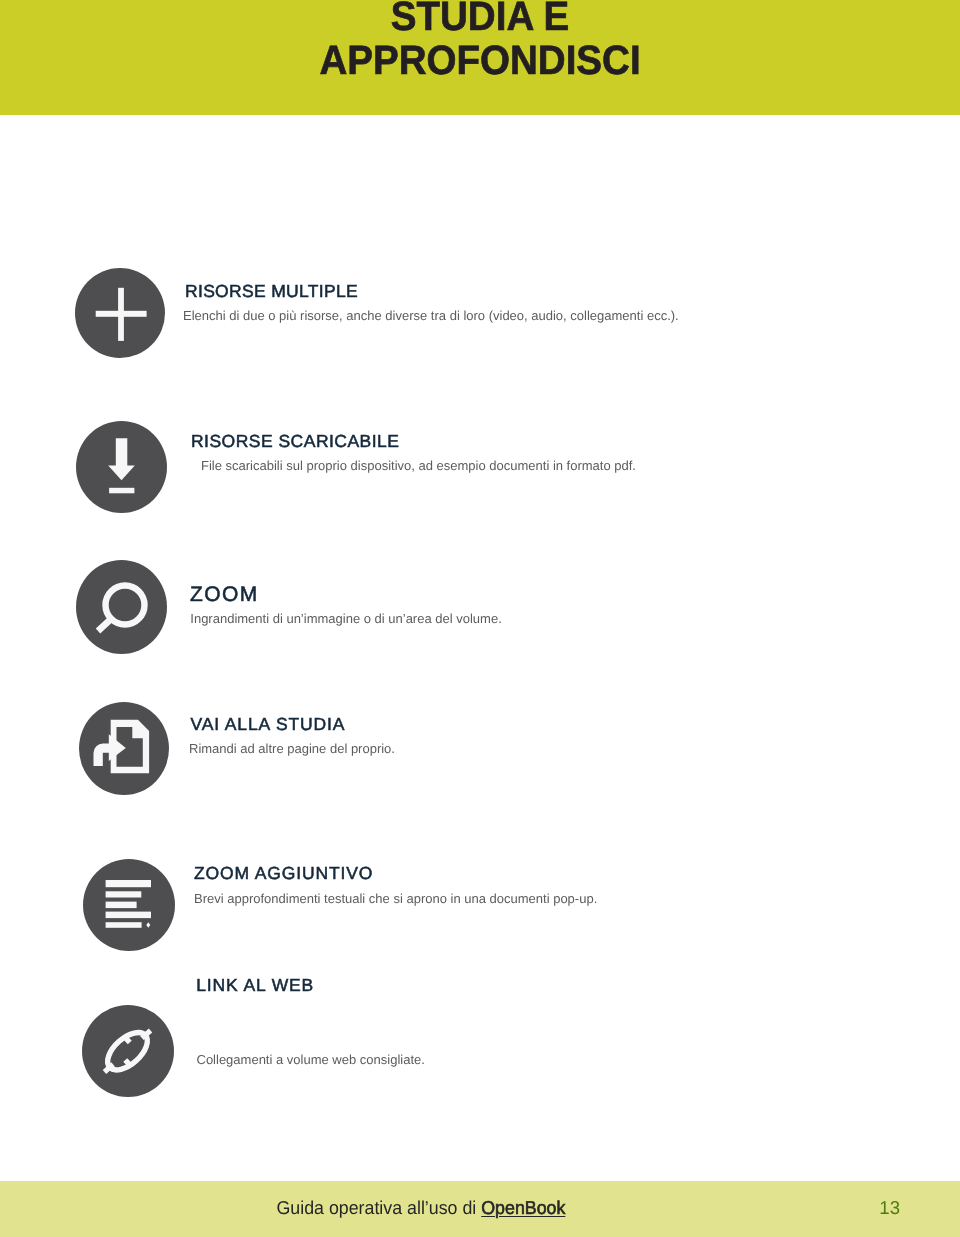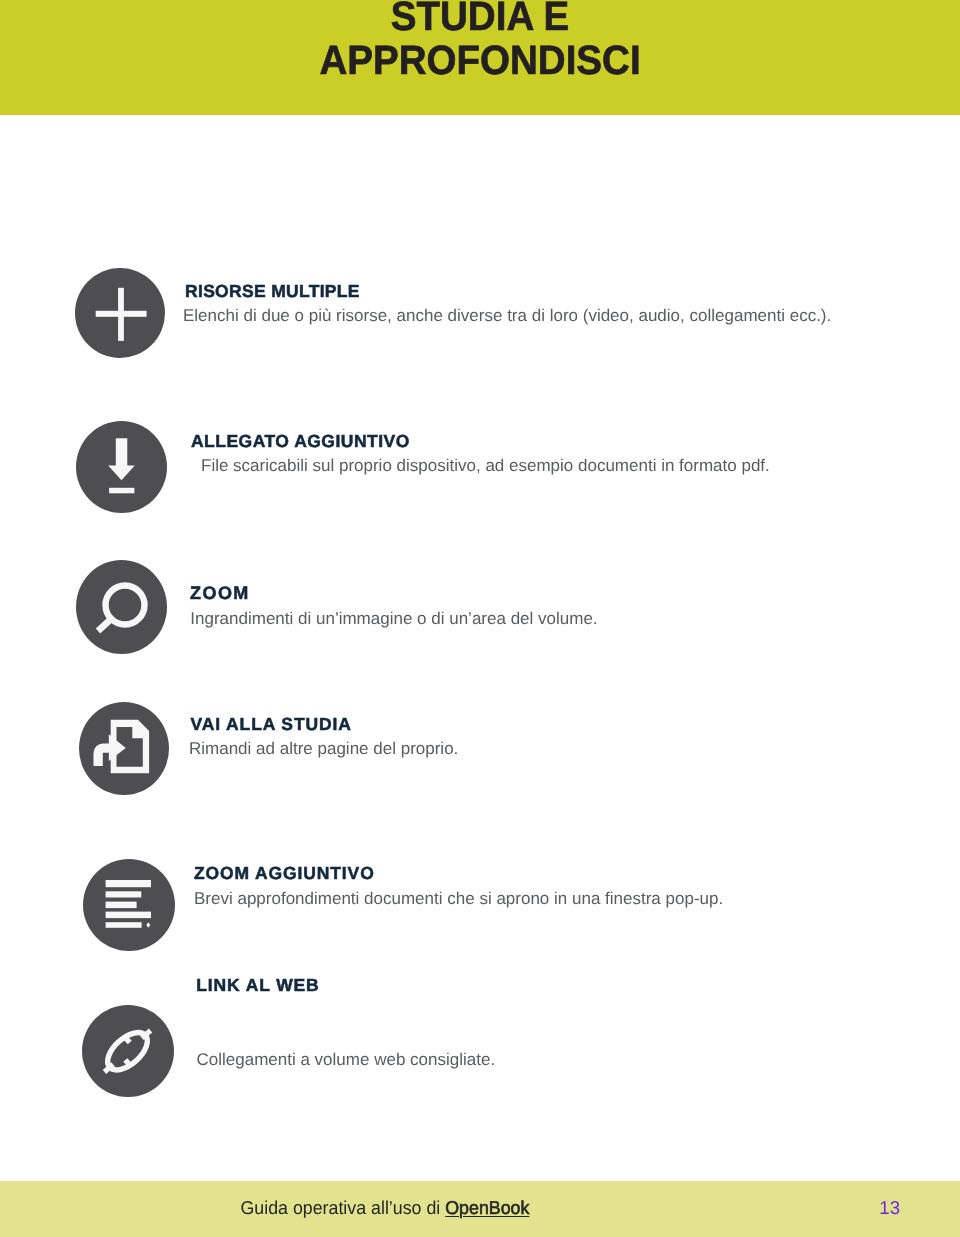--- a/index.html
+++ b/index.html
@@ -3,27 +3,27 @@
 <meta charset="utf-8">
 <style>
   html,body{margin:0;padding:0;}
   body{width:960px;height:1237px;background:#ffffff;font-family:"Liberation Sans",sans-serif;-webkit-font-smoothing:antialiased;font-smooth:always;text-rendering:geometricPrecision;overflow:hidden;}
   .page{position:relative;transform:translateZ(0);width:960px;height:1237px;overflow:hidden;}
   .header-band{position:absolute;left:0;top:0;width:960px;height:115px;background:#ccce28;}
   .header-title{position:absolute;left:0;top:0;width:960px;text-align:center;color:#231f20;font-weight:bold;font-size:41px;line-height:44.5px;}
   .header-title>div{transform:scaleX(0.94);transform-origin:50% 50%;-webkit-text-stroke:0.7px #231f20;}
   .section{position:absolute;}
   .icon-circle{position:absolute;border-radius:50%;background:#4e4e51;}
-  .sec-head{position:absolute;color:#15293c;font-weight:bold;font-size:17.5px;white-space:nowrap;-webkit-text-stroke:0.55px #15293c;}
-  .sec-body{position:absolute;color:#5a5c5e;font-size:17px;line-height:24.6px;}
+  .sec-head{position:absolute;color:#15293c;font-weight:normal;font-size:17.5px;white-space:nowrap;-webkit-text-stroke:0.55px #15293c;}
+  .sec-body{position:absolute;color:#5a5c5e;font-size:13px;line-height:24.6px;}
   .footer-band{position:absolute;left:0;bottom:0;width:960px;height:56px;background:#e2e38e;}
-  .footer-text{position:absolute;left:0;width:769px;text-align:center;color:#262626;font-size:18.6px;}
+  .footer-text{position:absolute;left:0;width:769px;text-align:center;color:#262626;font-size:18.6px;padding-left:36px;}
   .footer-brand{font-weight:normal;-webkit-text-stroke:0.6px #262626;text-decoration:underline;text-decoration-thickness:1.3px;text-underline-offset:2.2px;}
   .footer-inner{display:inline-block;transform:scaleX(0.957);transform-origin:50% 50%;white-space:nowrap;}
-  .footer-page{position:absolute;color:#6d28d9;font-size:18.6px;}
+  .footer-page{position:absolute;color:#4d7c0f;font-size:18.6px;}
 </style>
 </head>
 <body>
 
 <div class="page">
   <div class="header-band"></div>
   <div class="header-title" style="top:-6.5px">
     <div>STUDIA E</div>
     <div>APPROFONDISCI</div>
   </div>
@@ -39,32 +39,32 @@
     <div class="sec-body" style="left:183px;top:304px;width:700px">Elenchi di due o più risorse, anche diverse tra di loro (video, audio, collegamenti ecc.).</div>
   </div>
 
   <div class="section">
     <div class="icon-circle" style="left:76px;top:421px;width:91px;height:92px">
       <svg viewBox="0 0 91 92" width="91" height="92" aria-hidden="true">
         <path d="M39.8 17.3 H51.3 V44.5 H58.8 L45.5 59.2 L32.2 44.5 H39.8 Z" fill="#f7f7f7"></path>
         <rect x="33.1" y="66.8" width="25.3" height="5.5" fill="#f7f7f7"></rect>
       </svg>
     </div>
-    <div class="sec-head" style="left:191px;top:430.5px;letter-spacing:0.479px">ALLEGATO AGGIUNTIVO</div>
+    <div class="sec-head" style="left:191px;top:430.5px;letter-spacing:0.479px">RISORSE SCARICABILE</div>
     <div class="sec-body" style="left:201px;top:454px;width:700px">File scaricabili sul proprio dispositivo, ad esempio documenti in formato pdf.</div>
   </div>
 
   <div class="section">
     <div class="icon-circle" style="left:76px;top:560px;width:91px;height:94px">
       <svg viewBox="0 0 91 94" width="91" height="94" aria-hidden="true">
         <line x1="35.0" y1="59.0" x2="22.0" y2="71.0" stroke="#f7f7f7" stroke-width="6.6" stroke-linecap="butt"></line>
         <circle cx="49.0" cy="45.0" r="19.5" fill="none" stroke="#f7f7f7" stroke-width="6.4"></circle>
       </svg>
     </div>
-    <div class="sec-head" style="left:190.0px;top:582.5px;font-size:18px;letter-spacing:1.45px">ZOOM</div>
+    <div class="sec-head" style="left:190.0px;top:582.5px;font-size:21px;letter-spacing:1.45px">ZOOM</div>
     <div class="sec-body" style="left:190.3px;top:607px;width:700px">Ingrandimenti di un’immagine o di un’area del volume.</div>
   </div>
 
   <div class="section">
     <div class="icon-circle" style="left:79px;top:702px;width:90px;height:93px">
       <svg viewBox="0 0 90 93" width="90" height="93" aria-hidden="true">
         <path d="M31.7 17.7 H59.0 L70.1 29.0 V71.3 H31.7 Z" fill="#f7f7f7"></path>
         <path d="M37.5 25.0 H53.3 V36.3 H63.8 V64.7 H37.5 Z" fill="#4e4e51"></path>
         <path d="M14.5 64.0 V51.0 a9.5 9.5 0 0 1 9.5 -9.5 H35.0 v9.3 H23.8 V64.0 Z" fill="#f7f7f7"></path>
         <path d="M29.8 32.3 L46.8 45.9 L29.8 59.1 Z" fill="#f7f7f7"></path>
@@ -79,21 +79,21 @@
       <svg viewBox="0 0 92 92" width="92" height="92" aria-hidden="true">
         <rect x="22.6" y="21.0" width="45.4" height="7.2" fill="#f7f7f7"></rect>
         <rect x="22.6" y="32.3" width="35.7" height="6.2" fill="#f7f7f7"></rect>
         <rect x="22.6" y="42.6" width="31.0" height="6.5" fill="#f7f7f7"></rect>
         <rect x="22.6" y="52.6" width="45.4" height="6.5" fill="#f7f7f7"></rect>
         <rect x="22.6" y="63.2" width="36.0" height="5.6" fill="#f7f7f7"></rect>
         <path d="M65.3 63.2 L67.3 65.9 L65.3 68.8 L63.3 65.9 Z" fill="#f7f7f7"></path>
       </svg>
     </div>
     <div class="sec-head" style="left:194px;top:862.8px;letter-spacing:0.873px">ZOOM AGGIUNTIVO</div>
-    <div class="sec-body" style="left:194px;top:887px;width:700px">Brevi approfondimenti documenti che si aprono in una finestra pop-up.</div>
+    <div class="sec-body" style="left:194px;top:887px;width:700px">Brevi approfondimenti testuali che si aprono in una documenti pop-up.</div>
   </div>
 
   <div class="section">
     <div class="icon-circle" style="left:82px;top:1005px;width:92px;height:92px">
       <svg viewBox="0 0 92 92" width="92" height="92" aria-hidden="true">
         <g transform="rotate(-42 45.5 46.2)">
           <ellipse cx="45.5" cy="46.2" rx="24.0" ry="12.9" fill="none" stroke="#f7f7f7" stroke-width="5.4"></ellipse>
           <path d="M50.3 34.2 h5.4 v7.0 h-5.4 z" fill="#f7f7f7"></path>
           <path d="M40.7 58.2 h-5.4 v-7.0 h5.4 z" fill="#f7f7f7"></path>
           <rect x="65.0" y="43.6" width="11.5" height="5.2" fill="#f7f7f7"></rect>

